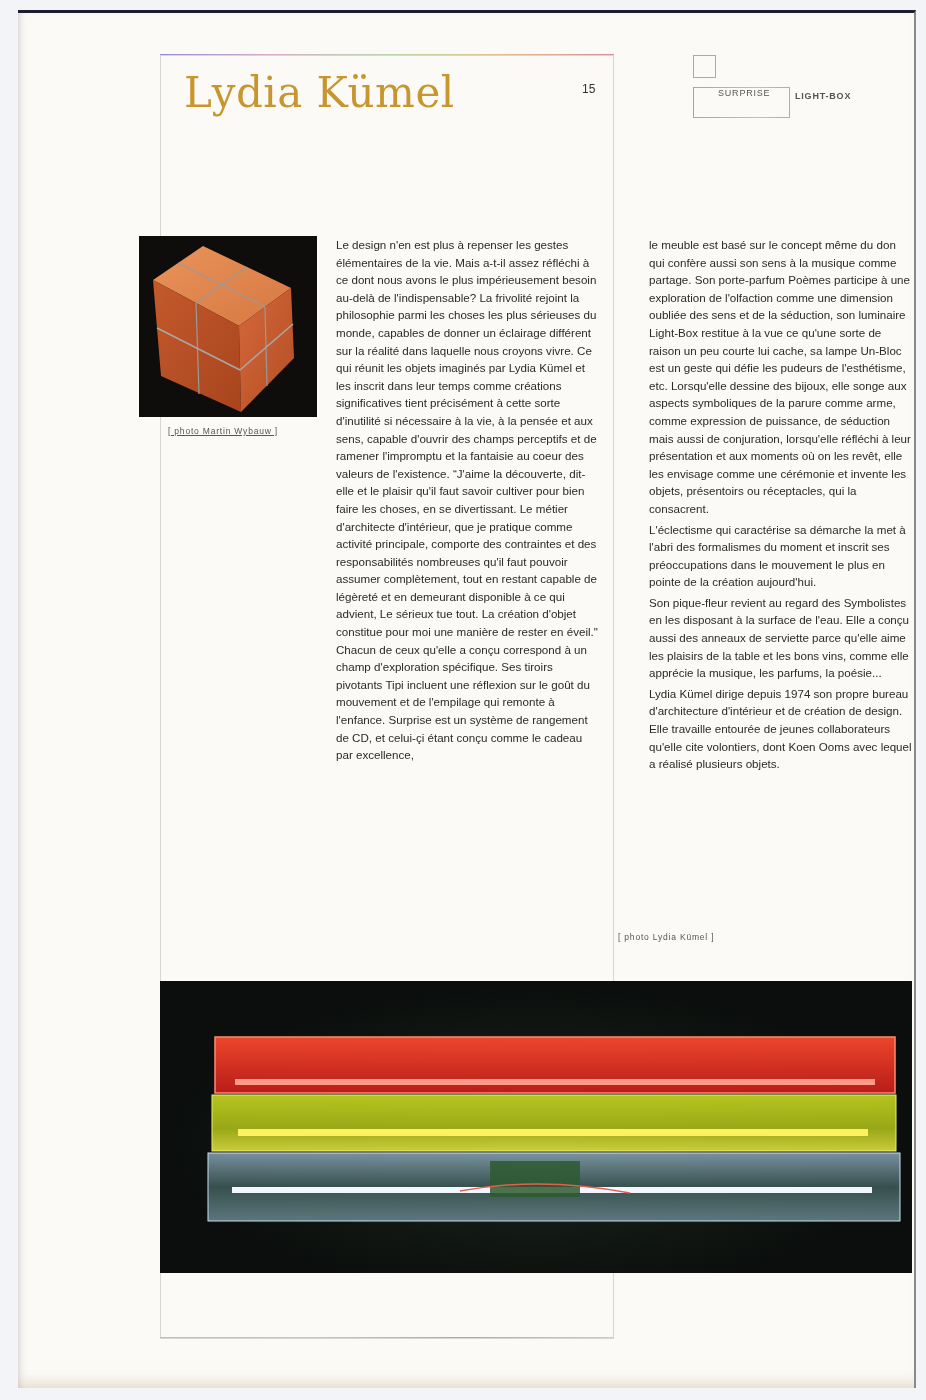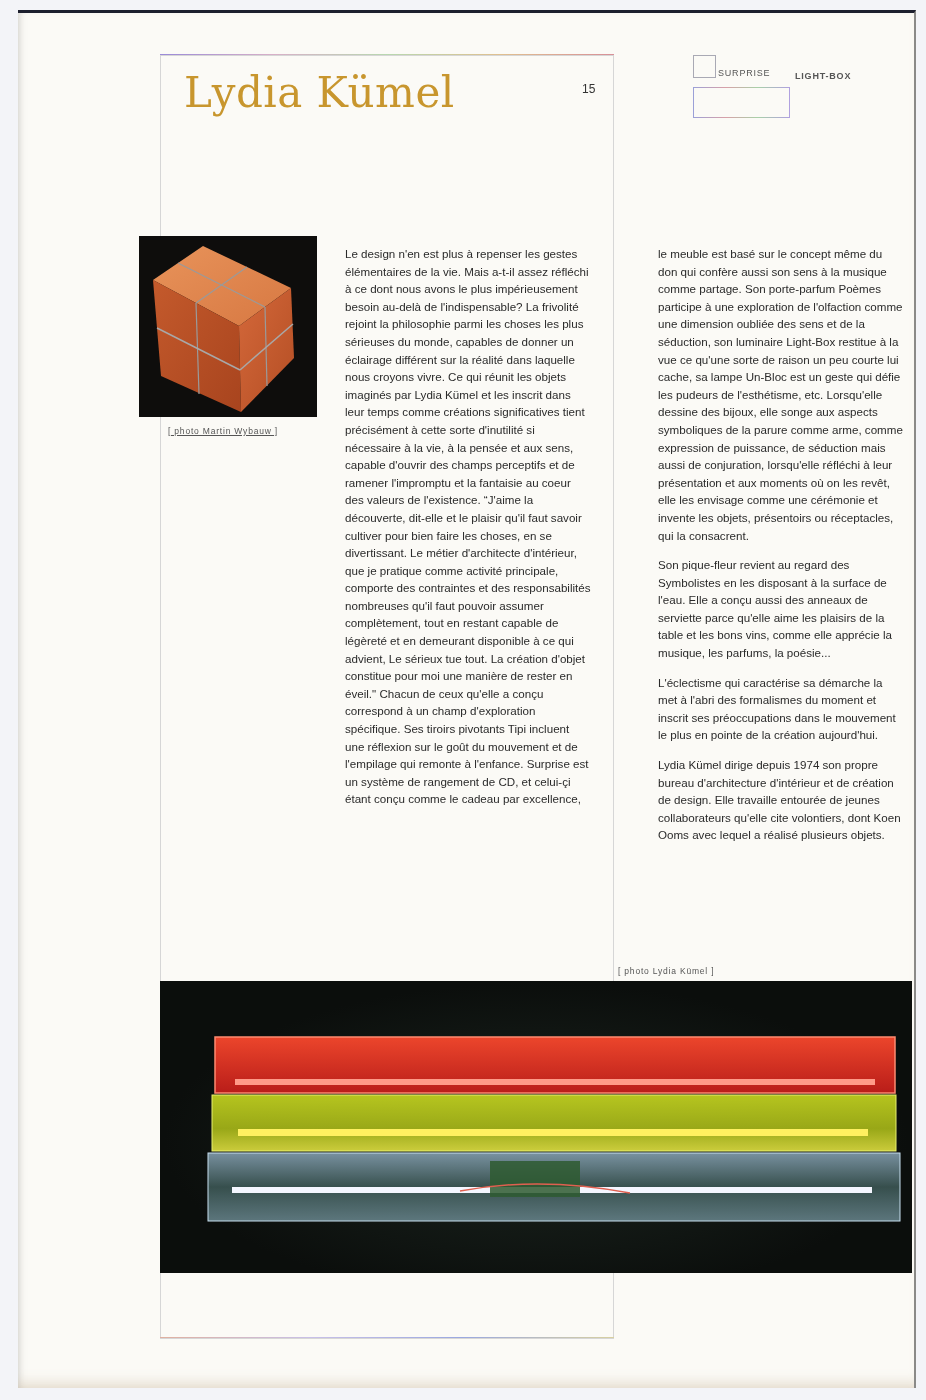--- a/index.html
+++ b/index.html
@@ -38,42 +38,42 @@
     }
     .tag-box {
       position: absolute; border: 1px solid #a9a9b4; background: transparent;
     }
     .tag-box.surprise { left: 693px; top: 55px; width: 21px; height: 21px; }
     .tag-box.lightbox {
       left: 693px; top: 87px; width: 95px; height: 29px;
       border-image: linear-gradient(90deg, #9aa0d8, #d8a0a8, #a8d0a8, #b0a0e0) 1;
     }
     .tag-label {
-      position: absolute; font-size: 9px; letter-spacing: 0.8px; color: #555;
+      position: absolute; font-size: 9px; letter-spacing: 0.8px; color: #555; margin-top: 20px;
     }
     .tag-label.surprise { left: 718px; top: 68px; }
     .tag-label.lightbox { left: 795px; top: 71px; font-weight: bold; }
 
     .photo-cube {
       position: absolute; left: 139px; top: 236px; width: 178px; height: 181px;
       background: #0e0d0c; overflow: hidden;
     }
     .caption {
       position: absolute; font-size: 8.5px; letter-spacing: 0.8px; color: #555;
     }
     .caption.cube { left: 168px; top: 426px; text-decoration: underline; }
-    .caption.light { left: 618px; top: 966px; }
+    .caption.light { left: 618px; top: 932px; }
 
     .col {
       position: absolute; top: 233px; width: 270px;
       font-size: 11.6px; line-height: 17.6px; color: #2a2a2a;
     }
     .col.left { left: 333px; }
     .col.right { left: 646px; }
-    .col p { margin: 12px; }
+    .col p { margin: 3px; }
 
     .photo-light {
       position: absolute; left: 160px; top: 981px; width: 752px; height: 292px;
       background: radial-gradient(ellipse at 50% 55%, #1c2620 0%, #0b0e0c 70%);
       overflow: hidden;
     }
   </style>
 </head>
 <body>
 
@@ -123,22 +123,22 @@
     <line x1="101" y1="134" x2="154" y2="88" stroke="#a8a8a8" stroke-width="1.5"></line>
   </svg>
 </div>
 <div class="caption cube">[ photo Martin Wybauw ]</div>
 
 <div class="col left">
   <p>Le design n'en est plus à repenser les gestes élémentaires de la vie. Mais a-t-il assez réfléchi à ce dont nous avons le plus impérieusement besoin au-delà de l'indispensable? La frivolité rejoint la philosophie parmi les choses les plus sérieuses du monde, capables de donner un éclairage différent sur la réalité dans laquelle nous croyons vivre. Ce qui réunit les objets imaginés par Lydia Kümel et les inscrit dans leur temps comme créations significatives tient précisément à cette sorte d'inutilité si nécessaire à la vie, à la pensée et aux sens, capable d'ouvrir des champs perceptifs et de ramener l'impromptu et la fantaisie au coeur des valeurs de l'existence. “J'aime la découverte, dit-elle et le plaisir qu'il faut savoir cultiver pour bien faire les choses, en se divertissant. Le métier d'architecte d'intérieur, que je pratique comme activité principale, comporte des contraintes et des responsabilités nombreuses qu'il faut pouvoir assumer complètement, tout en restant capable de légèreté et en demeurant disponible à ce qui advient, Le sérieux tue tout. La création d'objet constitue pour moi une manière de rester en éveil." Chacun de ceux qu'elle a conçu correspond à un champ d'exploration spécifique. Ses tiroirs pivotants Tipi incluent une réflexion sur le goût du mouvement et de l'empilage qui remonte à l'enfance. Surprise est un système de rangement de CD, et celui-çi étant conçu comme le cadeau par excellence,</p>
 </div>
 <div class="col right">
   <p>le meuble est basé sur le concept même du don qui confère aussi son sens à la musique comme partage. Son porte-parfum Poèmes participe à une exploration de l'olfaction comme une dimension oubliée des sens et de la séduction, son luminaire Light-Box restitue à la vue ce qu'une sorte de raison un peu courte lui cache, sa lampe Un-Bloc est un geste qui défie les pudeurs de l'esthétisme, etc. Lorsqu'elle dessine des bijoux, elle songe aux aspects symboliques de la parure comme arme, comme expression de puissance, de séduction mais aussi de conjuration, lorsqu'elle réfléchi à leur présentation et aux moments où on les revêt, elle les envisage comme une cérémonie et invente les objets, présentoirs ou réceptacles, qui la consacrent.</p>
+  <p>L'éclectisme qui caractérise sa démarche la met à l'abri des formalismes du moment et inscrit ses préoccupations dans le mouvement le plus en pointe de la création aujourd'hui.</p>
   <p>Son pique-fleur revient au regard des Symbolistes en les disposant à la surface de l'eau. Elle a conçu aussi des anneaux de serviette parce qu'elle aime les plaisirs de la table et les bons vins, comme elle apprécie la musique, les parfums, la poésie...</p>
-  <p>L'éclectisme qui caractérise sa démarche la met à l'abri des formalismes du moment et inscrit ses préoccupations dans le mouvement le plus en pointe de la création aujourd'hui.</p>
   <p>Lydia Kümel dirige depuis 1974 son propre bureau d'architecture d'intérieur et de création de design. Elle travaille entourée de jeunes collaborateurs qu'elle cite volontiers, dont Koen Ooms avec lequel a réalisé plusieurs objets.</p>
 </div>
 
 <div class="caption light">[ photo Lydia Kümel ]</div>
 
 <div class="photo-light">
   <svg width="752" height="292" viewBox="0 0 752 292">
     <defs>
       <linearGradient id="redG" x1="0" y1="0" x2="0" y2="1">
         <stop offset="0" stop-color="#ff4a2e"></stop>

